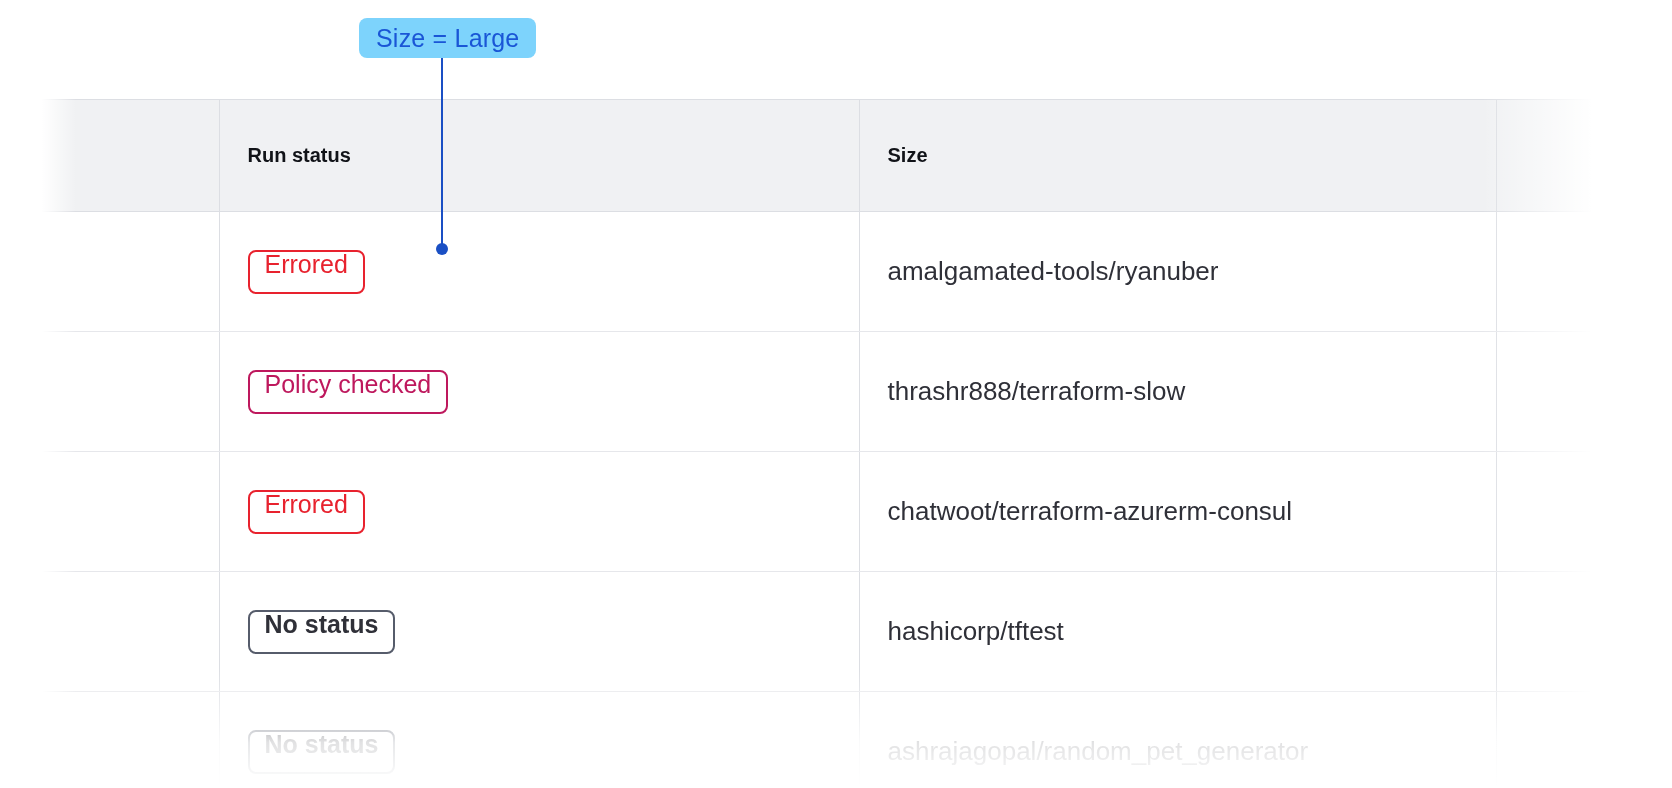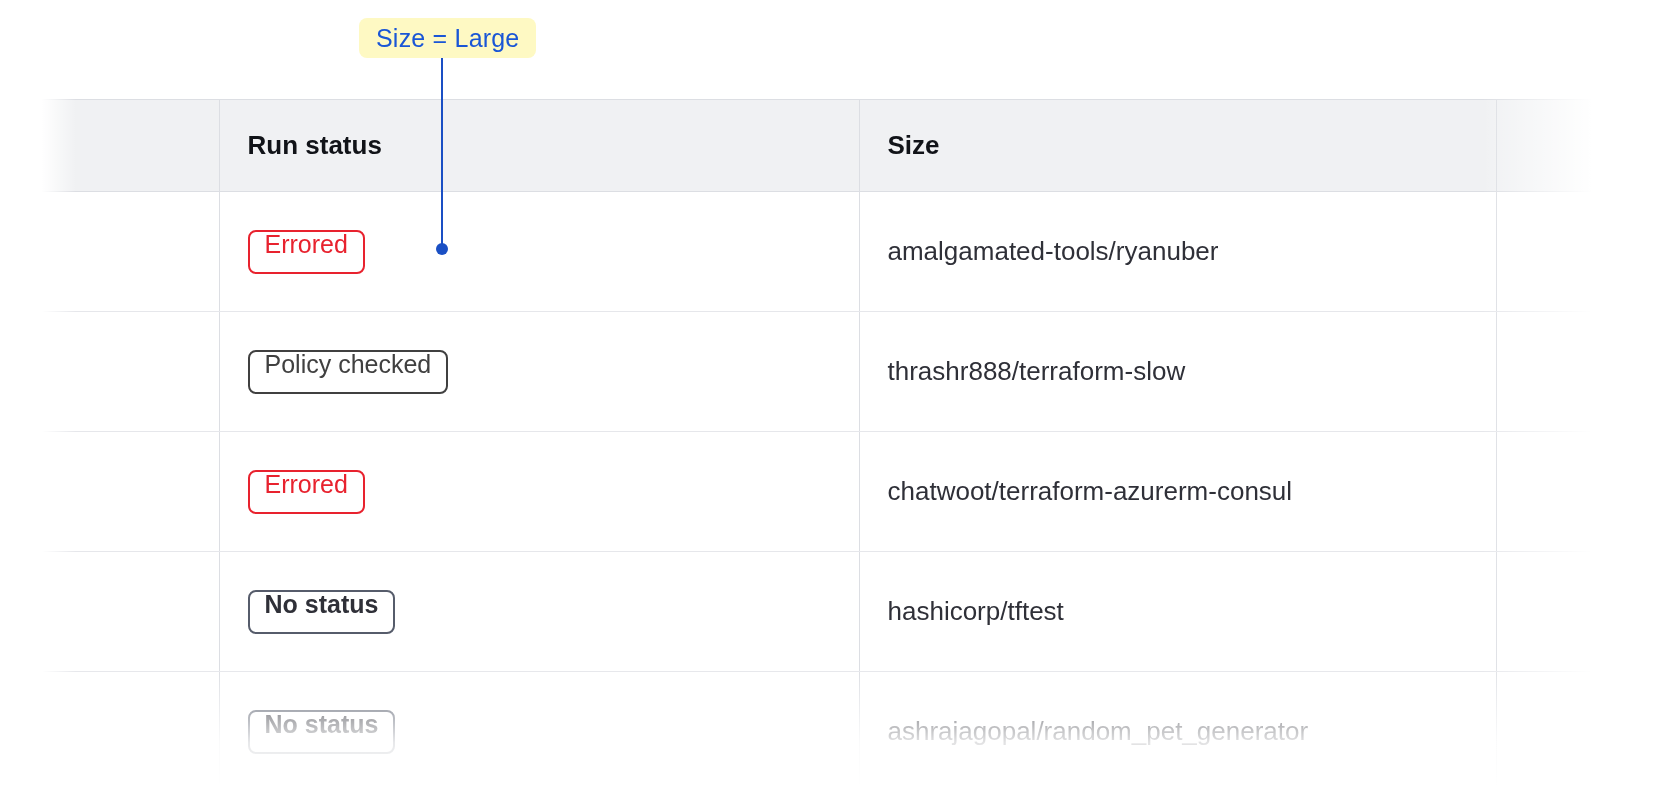--- a/index.html
+++ b/index.html
@@ -21,21 +21,21 @@
 
   
   .annotation {
     position: absolute;
     left: 359px;
     top: 18px;
     height: 40px;
     padding: 8px 17px;
     display: flex;
     align-items: center;
-    background: #fef9c3;
+    background: #7dd3fc;
     color: #1a56d6;
     border-radius: 8px;
     font-size: 25px;
     letter-spacing: 0.2px;
     white-space: nowrap;
   }
 
   .pointer-line {
     position: absolute;
     left: 441px;
@@ -82,23 +82,23 @@
   .table th,
   .table td {
     border-right: 1px solid #dcdee3;
     border-bottom: 1px solid #e6e7eb;
     text-align: left;
     vertical-align: middle;
   }
 
   .table thead th {
     background: #f0f1f3;
-    height: 92px;
+    height: 112px;
     padding: 0 28px;
-    font-size: 26px;
+    font-size: 20px;
     font-weight: bold;
     color: #111318;
     border-top: 1px solid #dcdee3;
     border-bottom: 1px solid #dcdee3;
   }
 
   .table thead th.blank { padding: 0; }
 
   .table tbody td {
     height: 120px;
@@ -120,21 +120,21 @@
     border-radius: 8px;
     border: 2px solid currentColor;
     font-size: 25px;
     line-height: 1;
     white-space: nowrap;
     background: #ffffff;
   }
   .pill span { color: inherit; }
 
   .pill-errored        { color: #e8222e; }
-  .pill-policy-checked { color: #404040; }
+  .pill-policy-checked { color: #be185d; }
   .pill-no-status      { color: #565c6b; }
   .pill-no-status span { color: #2f3038; font-weight: bold; }
 
   
   .fade {
     position: absolute;
     top: 0;
     height: 788px;
     pointer-events: none;
   }

